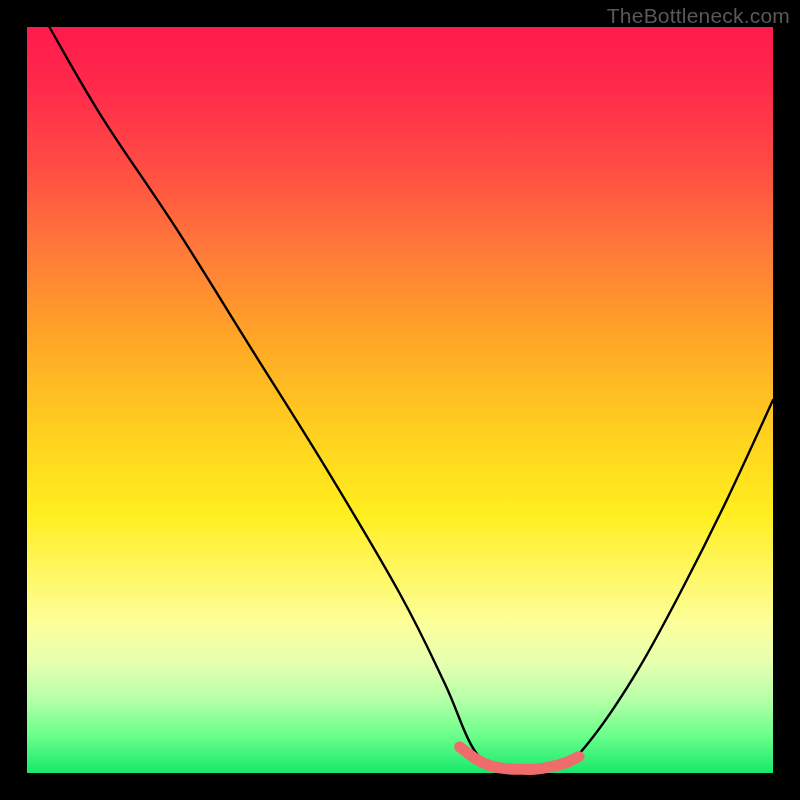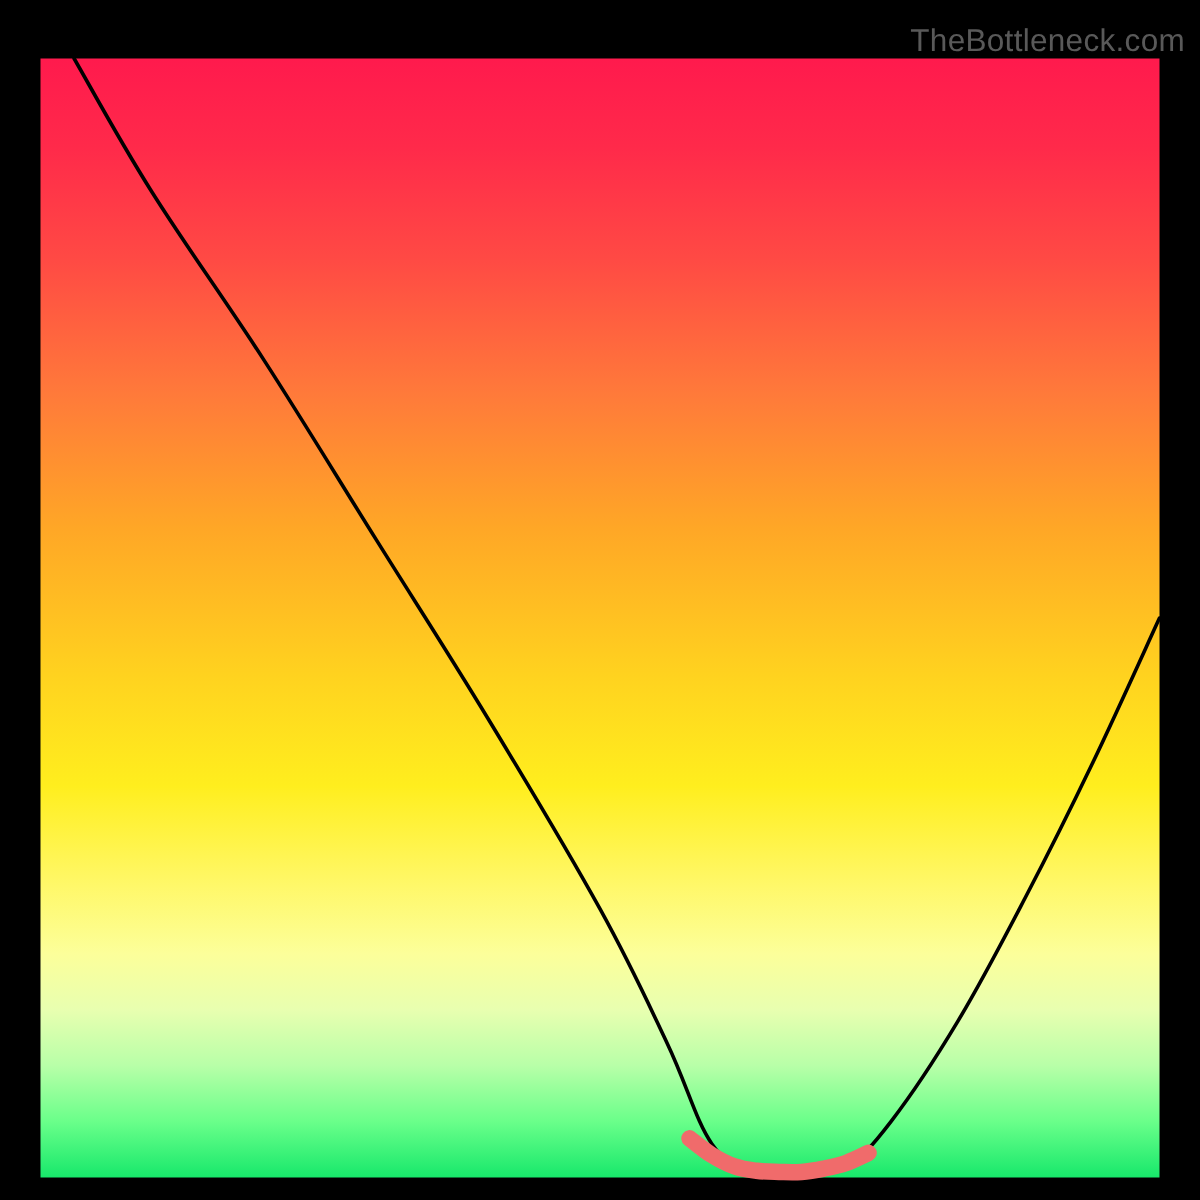--- a/index.html
+++ b/index.html
@@ -7,21 +7,21 @@
     padding: 0;
     width: 800px;
     height: 800px;
     background: #000;
     overflow: hidden;
     font-family: Arial, Helvetica, sans-serif;
   }
   .frame {
     position: absolute;
     left: 0;
-    top: 12px;
+    top: 0;
     width: 800px;
     height: 760px;
     background: #000;
   }
   .plot-area {
     position: absolute;
     left: 27px;
     top: 27px;
     width: 746px;
     height: 746px;

